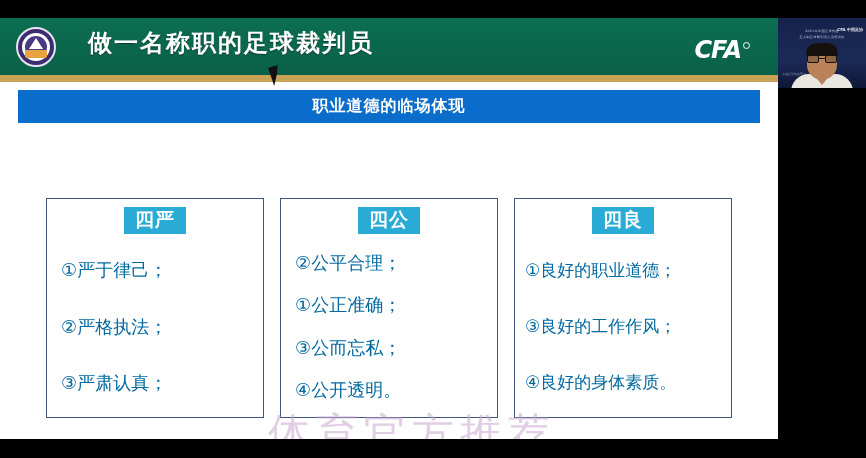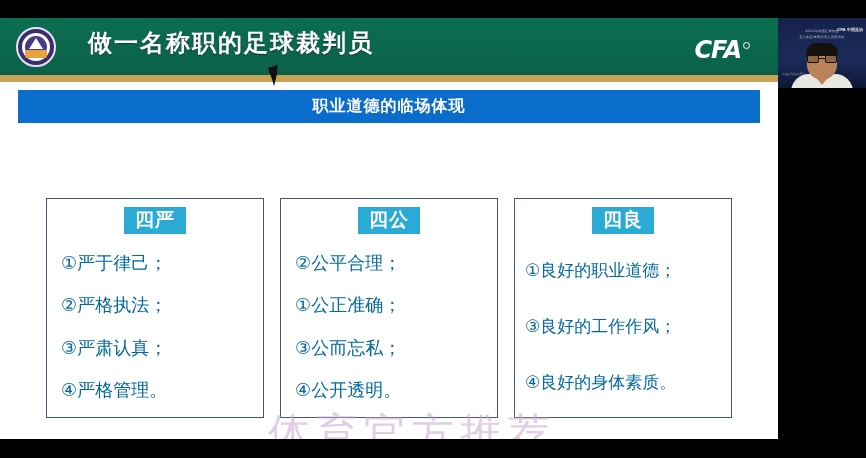--- a/index.html
+++ b/index.html
@@ -374,21 +374,20 @@
 
 
     <div id="columns">
 
       <div class="col col-1">
         <div class="col-head">四严</div>
         <div class="col-list">
           <div class="col-item">①严于律己；</div>
           <div class="col-item">②严格执法；</div>
           <div class="col-item">③严肃认真；</div>
-          <div class="col-item">④严格管理。</div>
         </div>
       </div>
 
       <div class="col col-2">
         <div class="col-head">四公</div>
         <div class="col-list">
           <div class="col-item">②公平合理；</div>
           <div class="col-item">①公正准确；</div>
           <div class="col-item">③公而忘私；</div>
           <div class="col-item">④公开透明。</div>

